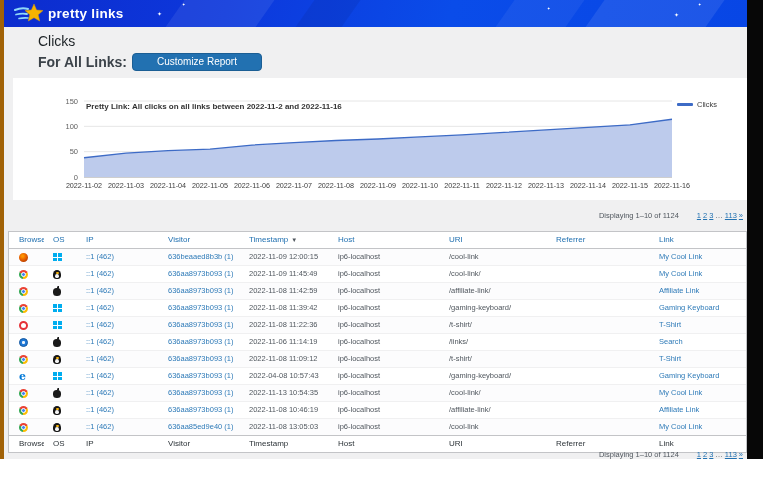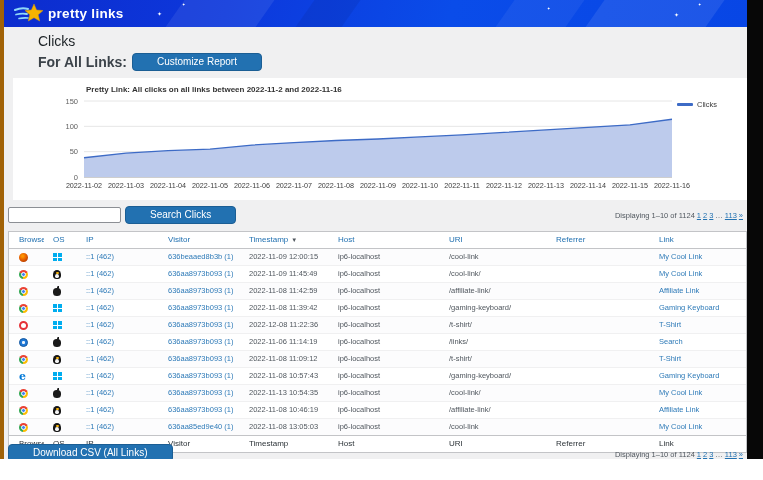--- a/index.html
+++ b/index.html
@@ -25,36 +25,36 @@
 
   
   #page-title{position:absolute;left:34px;top:33px;font-size:14px;color:#1d2327;font-weight:500;}
   #filter-row{position:absolute;left:34px;top:53px;display:flex;align-items:center;gap:5px;}
   #filter-label{font-size:14px;font-weight:bold;color:#3c434a;}
   .btn-blue{background:#2271b1;color:#fff;border:1px solid #1b5e94;border-radius:4px;
     font-size:10px;font-family:"Liberation Sans",sans-serif;padding:3px 24px;line-height:1;cursor:pointer;}
 
   
   #chart-card{position:absolute;left:9px;top:78px;width:734px;height:122px;background:#fff;}
-  #chart-title{position:absolute;left:73px;top:7px;font-size:8px;font-weight:bold;color:#333;}
+  #chart-title{position:absolute;left:73px;top:24px;font-size:8px;font-weight:bold;color:#333;}
   #chart-svg{position:absolute;left:0;top:0;}
   #legend{position:absolute;left:664px;top:22px;display:flex;align-items:center;gap:4px;}
   #legend-swatch{width:16px;height:3px;background:#3d6bc6;border-radius:1px;}
   #legend-label{font-size:7.5px;color:#3c3c3c;}
 
   
   #search-row{position:absolute;left:4px;top:206px;display:flex;align-items:center;gap:4px;}
   #search-input{width:105px;height:14px;border:1px solid #8c8f94;border-radius:2px;background:#fff;
     font-size:8px;padding:0 3px;font-family:"Liberation Sans",sans-serif;}
   .pagination{position:absolute;right:4px;font-size:7.5px;color:#50575e;white-space:nowrap;}
   #pagination-top{top:211px;}
   #pagination-bottom{top:450px;}
   .pagination a{color:#2271b1;text-decoration:underline;margin-left:2px;cursor:pointer;}
   .pagination .pag-sep{color:#50575e;margin-left:2px;}
-  .pag-summary{margin-right:0;}
+  .pag-summary{margin-right:16px;}
 
   
   #table-wrap{position:absolute;left:4px;top:231px;width:737px;background:#fff;border:1px solid #c3c4c7;}
   table{width:100%;border-collapse:collapse;table-layout:fixed;}
   th,td{text-align:left;padding:0 0 0 9px;height:16px;line-height:16px;overflow:hidden;white-space:nowrap;}
   th:first-child,td:first-child{padding-left:10px;}
   thead th{font-size:8px;font-weight:normal;color:#2271b1;border-bottom:1px solid #c3c4c7;cursor:pointer;}
   tfoot th{font-size:8px;font-weight:normal;color:#2c3338;border-top:1px solid #c3c4c7;}
   td{font-size:7.5px;color:#50575e;border-bottom:1px solid #f0f0f1;}
   tbody tr:nth-child(odd){background:#fcfcfd;}
@@ -152,24 +152,20 @@
           <text x="617" y="110" text-anchor="middle" font-size="7.2" fill="#3c3c3c">2022-11-15</text>
           <text x="659" y="110" text-anchor="middle" font-size="7.2" fill="#3c3c3c">2022-11-16</text>
         </svg>
       <div id="chart-title">Pretty Link: All clicks on all links between 2022-11-2 and 2022-11-16</div>
       <div id="legend">
         <span id="legend-swatch"></span>
         <span id="legend-label">Clicks</span>
       </div>
     </div>
 
-    <div id="search-row">
-      <input id="search-input" type="text" value="" style="">
-      <button class="btn-blue">Search Clicks</button>
-    </div>
     <div class="pagination" id="pagination-top"><span class="pag-summary">Displaying 1–10 of 1124</span><a>1</a><a>2</a><a>3</a><span class="pag-sep">…</span><a>113</a><a>»</a></div>
 
     <div id="table-wrap">
       <table>
         <colgroup>
           <col style="width:35px">
             <col style="width:33px">
             <col style="width:82px">
           <col style="width:81px">
             <col style="width:89px">
@@ -234,21 +230,21 @@
               <td>ip6-localhost</td>
               <td>/gaming-keyboard/</td>
               <td></td>
               <td><a>Gaming Keyboard</a></td>
             </tr>
             <tr>
               <td><span class="ic ic-opera"></span></td>
               <td><span class="ic ic-windows"></span></td>
               <td><a>::1 (462)</a></td>
               <td><a>636aa8973b093 (1)</a></td>
-              <td>2022-12-08 11:22:36</td>
+              <td>2022-11-08 11:22:36</td>
               <td>ip6-localhost</td>
               <td>/t-shirt/</td>
               <td></td>
               <td><a>T-Shirt</a></td>
             </tr>
             <tr>
               <td><span class="ic ic-safari"></span></td>
               <td><span class="ic ic-mac"></span></td>
               <td><a>::1 (462)</a></td>
               <td><a>636aa8973b093 (1)</a></td>
@@ -267,21 +263,21 @@
               <td>ip6-localhost</td>
               <td>/t-shirt/</td>
               <td></td>
               <td><a>T-Shirt</a></td>
             </tr>
             <tr>
               <td><span class="ic ic-edge">e</span></td>
               <td><span class="ic ic-windows"></span></td>
               <td><a>::1 (462)</a></td>
               <td><a>636aa8973b093 (1)</a></td>
-              <td>2022-11-08 10:57:43</td>
+              <td>2022-04-08 10:57:43</td>
               <td>ip6-localhost</td>
               <td>/gaming-keyboard/</td>
               <td></td>
               <td><a>Gaming Keyboard</a></td>
             </tr>
             <tr>
               <td><span class="ic ic-chrome"></span></td>
               <td><span class="ic ic-mac"></span></td>
               <td><a>::1 (462)</a></td>
               <td><a>636aa8973b093 (1)</a></td>
@@ -323,19 +319,18 @@
               <th>Timestamp</th>
               <th>Host</th>
               <th>URI</th>
               <th>Referrer</th>
               <th>Link</th>
             </tr>
           </tfoot>
       </table>
     </div>
 
-    <button class="btn-blue" id="download-btn">Download CSV (All Links)</button>
     <div class="pagination" id="pagination-bottom"><span class="pag-summary">Displaying 1–10 of 1124</span><a>1</a><a>2</a><a>3</a><span class="pag-sep">…</span><a>113</a><a>»</a></div>
   </div>
 
   <div id="right-strip"></div>
   <div id="bottom-bar"></div>
 </div>
 
 </body></html>

